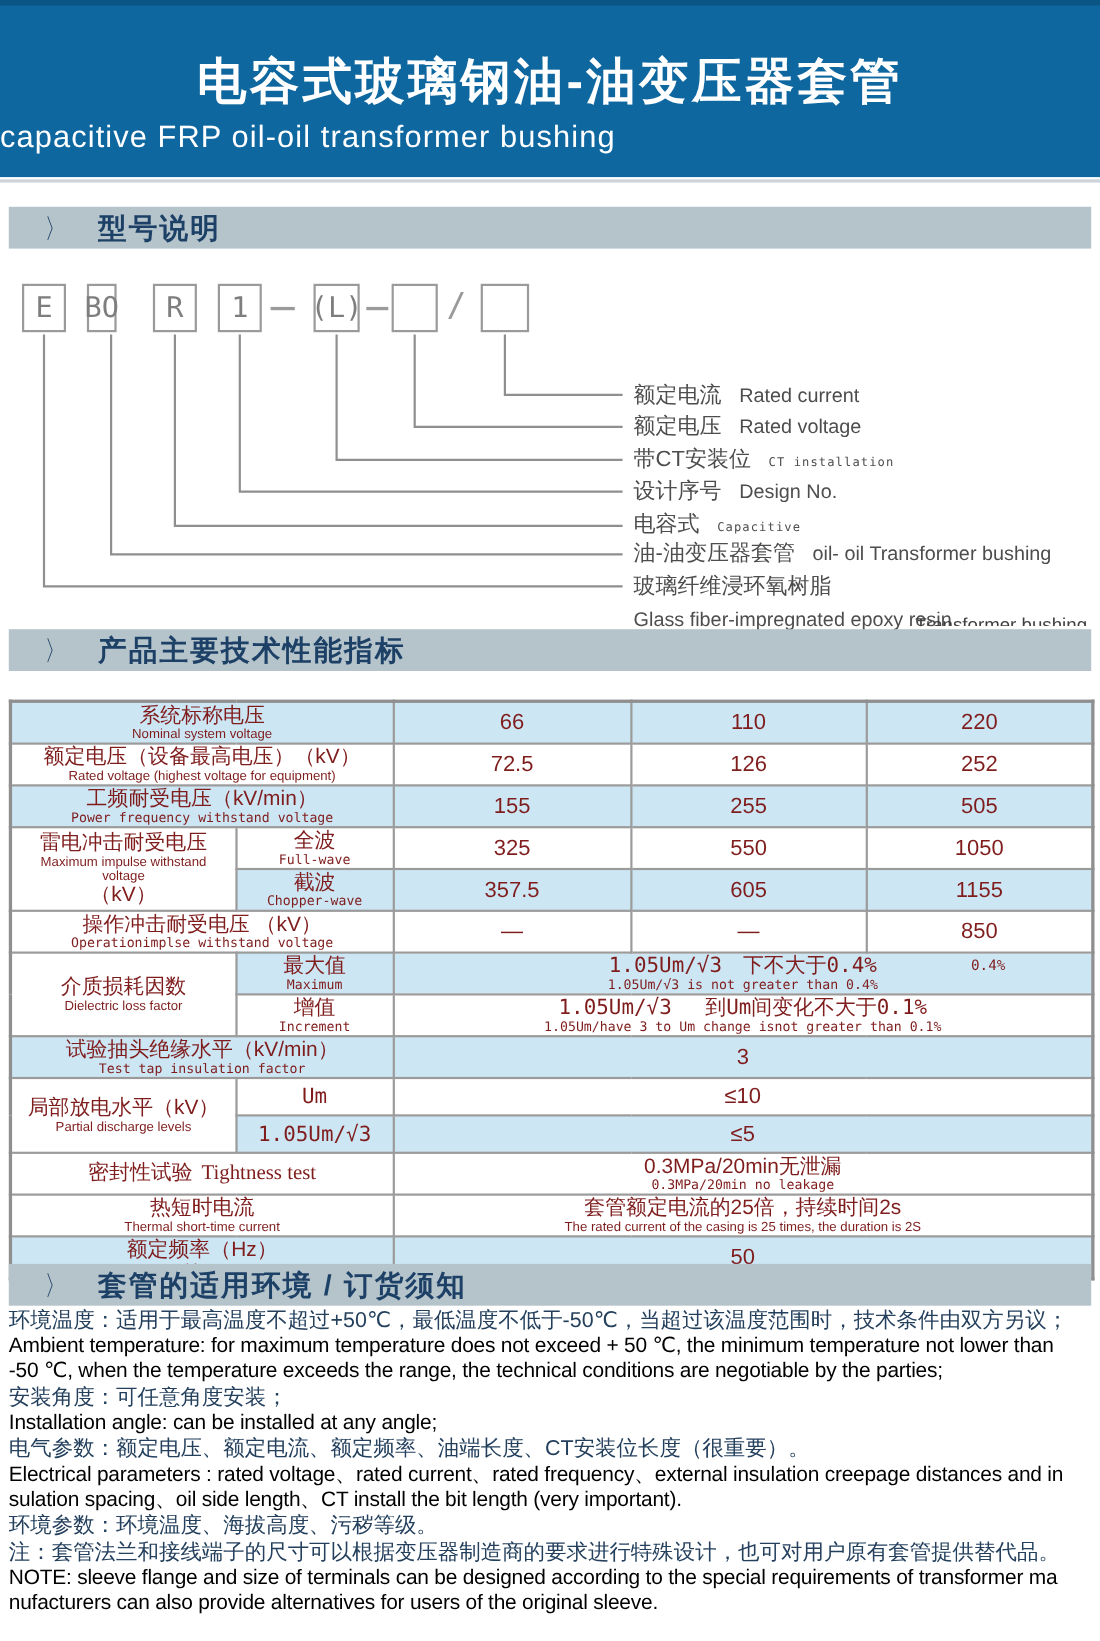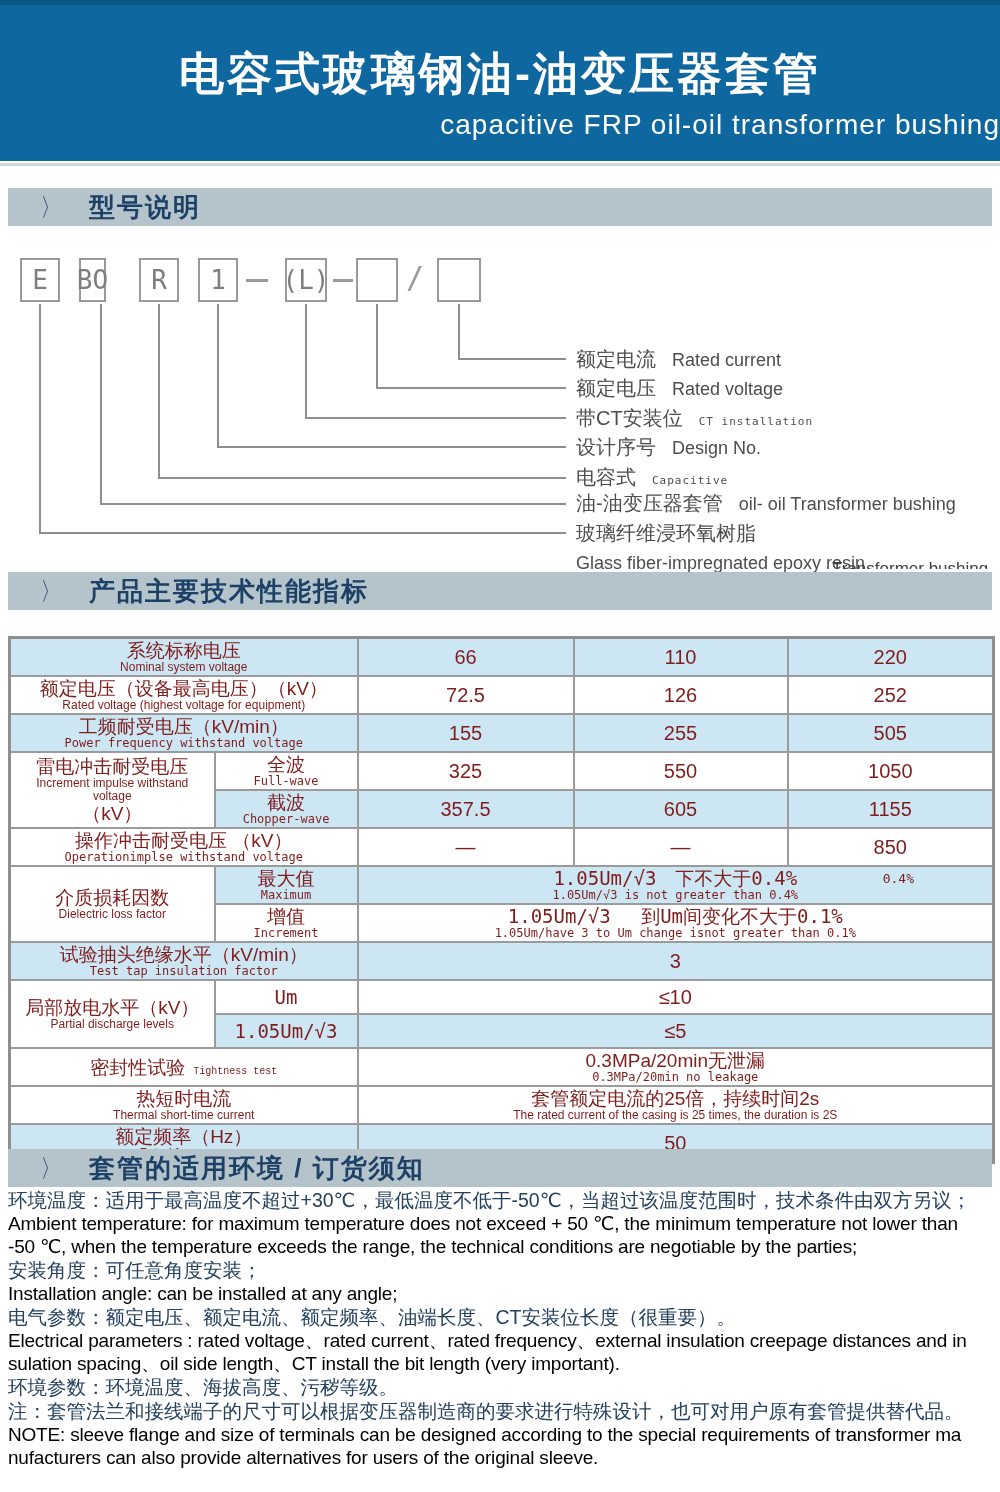--- a/index.html
+++ b/index.html
@@ -4,21 +4,21 @@
 <style>
   html,body{margin:0;padding:0;background:#ffffff;}
   .page{position:relative;width:1000px;height:1492px;background:#ffffff;overflow:hidden;
         font-family:"Liberation Sans","DejaVu Sans",sans-serif;}
 
   
   .banner{position:absolute;left:0;top:0;width:1000px;height:161px;background:#0f67a0;}
   .banner-strip{position:absolute;left:0;top:0;width:1000px;height:5px;background:#0a5583;}
   .banner-title{position:absolute;left:0;top:48px;width:1000px;text-align:center;
                 color:#ffffff;font-size:45px;font-weight:bold;letter-spacing:3px;line-height:52px;}
-  .banner-sub{position:absolute;left:0;top:108px;width:1000px;text-align:right;
+  .banner-sub{position:absolute;left:0;top:108px;width:1000px;text-align:left;
               color:#ffffff;font-size:28px;letter-spacing:1px;line-height:34px;}
   .banner-shadow{position:absolute;left:0;top:163px;width:1000px;height:3px;background:#ccd4da;}
 
   
   .bar{position:absolute;left:8px;width:984px;height:38px;background:#b5c3cb;
        display:flex;align-items:center;color:#1d4066;}
   .bar .chev{margin-left:30px;font-size:25px;font-weight:400;transform:scaleX(.8);}
   .bar .t{margin-left:26px;font-size:26px;font-weight:bold;letter-spacing:2px;}
   #bar-model{top:188px;} #bar-specs{top:572px;} #bar-env{top:1149px;}
 
@@ -46,21 +46,21 @@
   td.wcell{background:#ffffff !important;}
   .zh1{font-size:19px;line-height:21px;}
   .en1{font-size:12px;line-height:13px;}
   .en1.mono,.mono{font-family:"DejaVu Sans Mono",monospace;}
   .val{font-size:20px;}
   .vmain{font-size:19px;line-height:21px;font-family:"DejaVu Sans Mono",monospace;}
   .vsub{font-size:12px;line-height:13px;font-family:"DejaVu Sans Mono",monospace;}
   td.rel{position:relative;}
   .small-right{position:absolute;right:78px;top:4px;font-size:13px;font-family:"DejaVu Sans Mono",monospace;}
   td.leftcell{text-align:left;padding-left:22px;}
-  .inline-en{font-size:10px;font-family:Liberation Mono, monospace;margin-left:8px;}
+  .inline-en{font-size:19px;font-family:Liberation Serif, serif;margin-left:8px;}
 
   
   .env{position:absolute;left:8px;top:1188px;width:988px;color:#24405d;}
   .env .zh{font-size:19.5px;line-height:24px;margin:0;}
   .env .en{font-size:19px;line-height:23px;letter-spacing:-0.2px;margin:0;color:#000000;}
 </style>
 </head>
 <body>
 
 <div class="page">
@@ -165,21 +165,21 @@
         <div class="en1 mono">Power frequency withstand voltage</div>
       </td>
       <td class="val">155</td>
       <td class="val">255</td>
       <td class="val">505</td>
     </tr>
 
     <tr>
       <td rowspan="2" class="wcell">
         <div class="zh1">雷电冲击耐受电压</div>
-        <div class="en1">Increment impulse withstand</div>
+        <div class="en1">Maximum impulse withstand</div>
         <div class="en1">voltage</div>
         <div class="zh1">（kV）</div>
       </td>
       <td>
         <div class="zh1">全波</div>
         <div class="en1 mono">Full-wave</div>
       </td>
       <td class="val">325</td>
       <td class="val">550</td>
       <td class="val">1050</td>
@@ -284,21 +284,21 @@
     </tr>
   </tbody>
     </table>
 
   <div class="bar" id="bar-env">
     <span class="chev">〉</span>
     <span class="t">套管的适用环境  /  订货须知</span>
   </div>
 
   <div class="env">
-    <p class="zh">环境温度：适用于最高温度不超过+30℃，最低温度不低于-50℃，当超过该温度范围时，技术条件由双方另议；</p>
+    <p class="zh">环境温度：适用于最高温度不超过+50℃，最低温度不低于-50℃，当超过该温度范围时，技术条件由双方另议；</p>
     <p class="en">Ambient temperature: for maximum temperature does not exceed + 50 ℃, the minimum temperature not lower than</p>
     <p class="en">-50 ℃, when the temperature exceeds the range,  the technical conditions are negotiable by the parties;</p>
     <p class="zh">安装角度：可任意角度安装；</p>
     <p class="en">Installation angle: can be installed at any angle;</p>
     <p class="zh">电气参数：额定电压、额定电流、额定频率、油端长度、CT安装位长度（很重要）。</p>
     <p class="en">Electrical parameters : rated voltage、rated current、rated frequency、external insulation creepage distances and in</p>
     <p class="en">sulation spacing、oil side length、CT install the bit length (very important).</p>
     <p class="zh">环境参数：环境温度、海拔高度、污秽等级。</p>
     <p class="zh">注：套管法兰和接线端子的尺寸可以根据变压器制造商的要求进行特殊设计，也可对用户原有套管提供替代品。</p>
     <p class="en">NOTE: sleeve flange and size of terminals can be designed  according to the special requirements of transformer ma</p>

